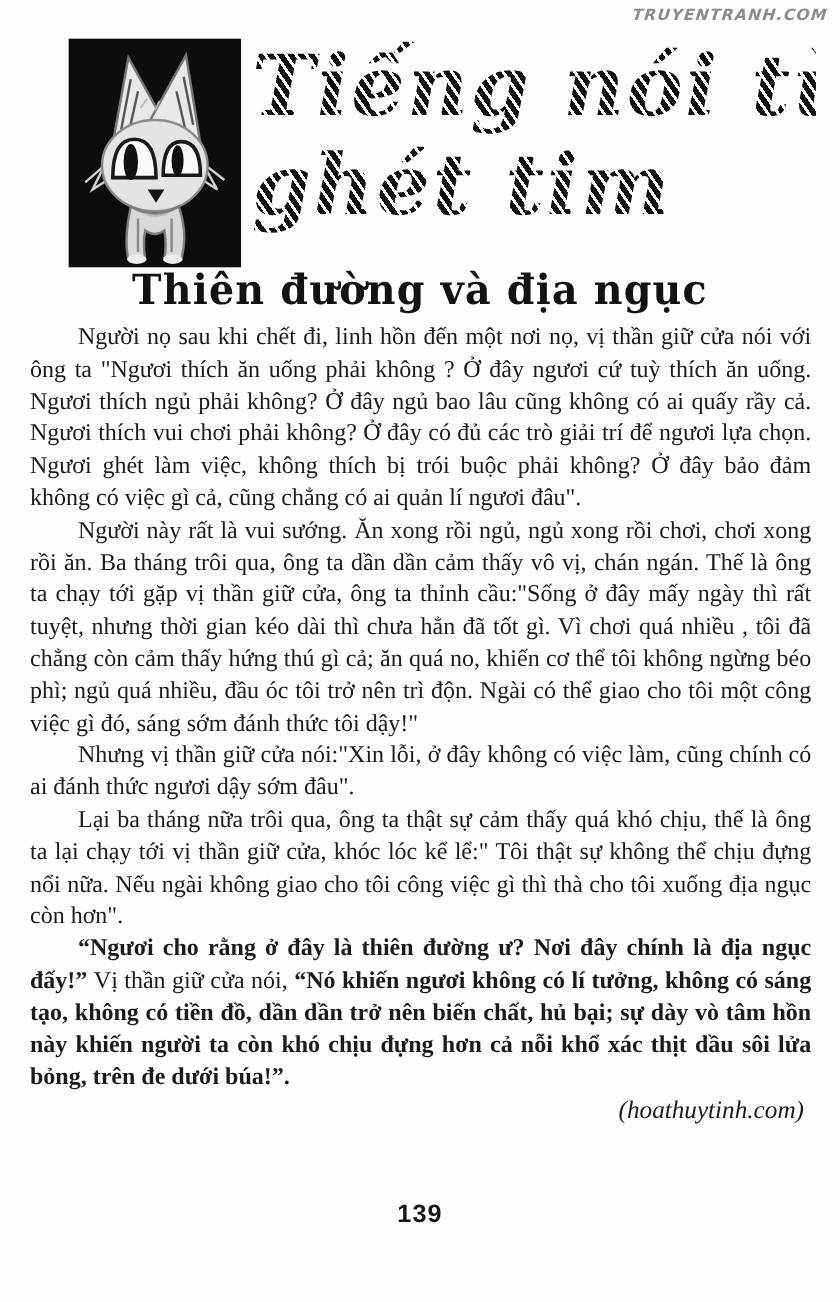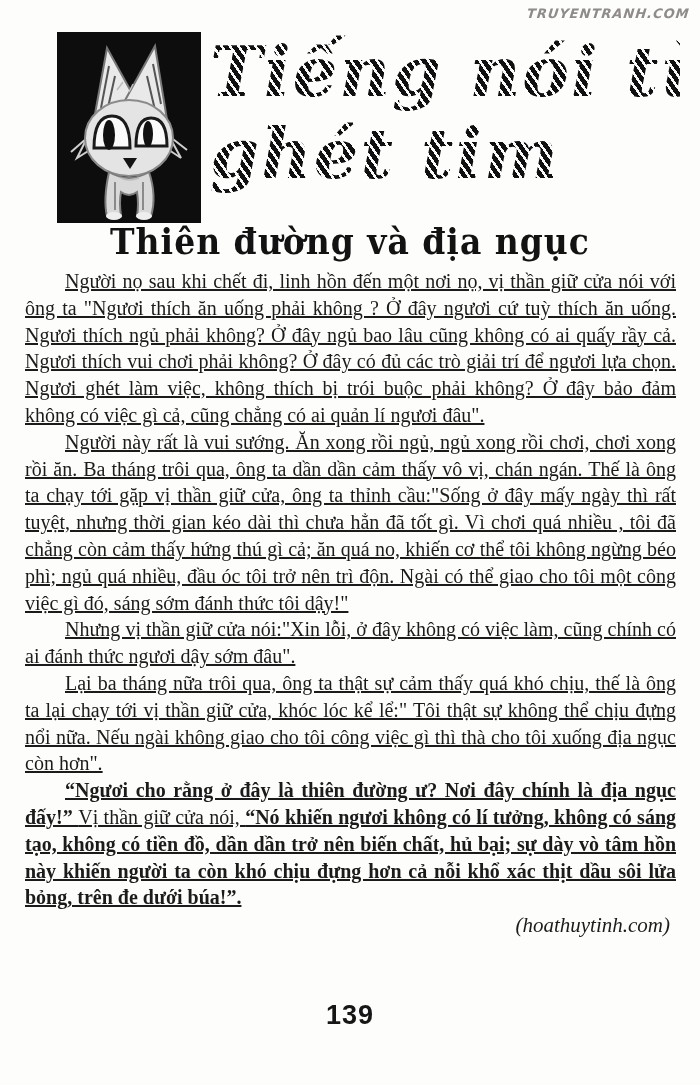--- a/index.html
+++ b/index.html
@@ -52,35 +52,35 @@
     color:#121212;
     transform:scaleY(1.05);
   }
   
   .body-text{
     margin:0 24px 0 25px;
     font-size:20px;
     line-height:26.8px;
     text-align:justify;
   }
-  .body-text p.para{margin:0;text-indent:40px;text-decoration:underline;}
+  .body-text p.para{margin:0;text-indent:40px;}
   .body-text .b{font-weight:bold;}
   .attribution{
     margin:2px 30px 0 0;
     text-align:right;
     font-style:italic;
     font-size:21px;
   }
   .footer{
     position:absolute;left:0;top:1000px;width:700px;
     text-align:center;
   }
   .page-number{
     font-family:"Liberation Sans","DejaVu Sans",sans-serif;
-    font-weight:bold;font-size:27px;letter-spacing:1px;
+    font-weight:bold;font-size:21px;letter-spacing:1px;
     color:#161616;
   }
 </style>
 </head>
 <body>
 
 <div class="page">
 
   <div class="watermark">TRUYENTRANH.COM</div>
 

